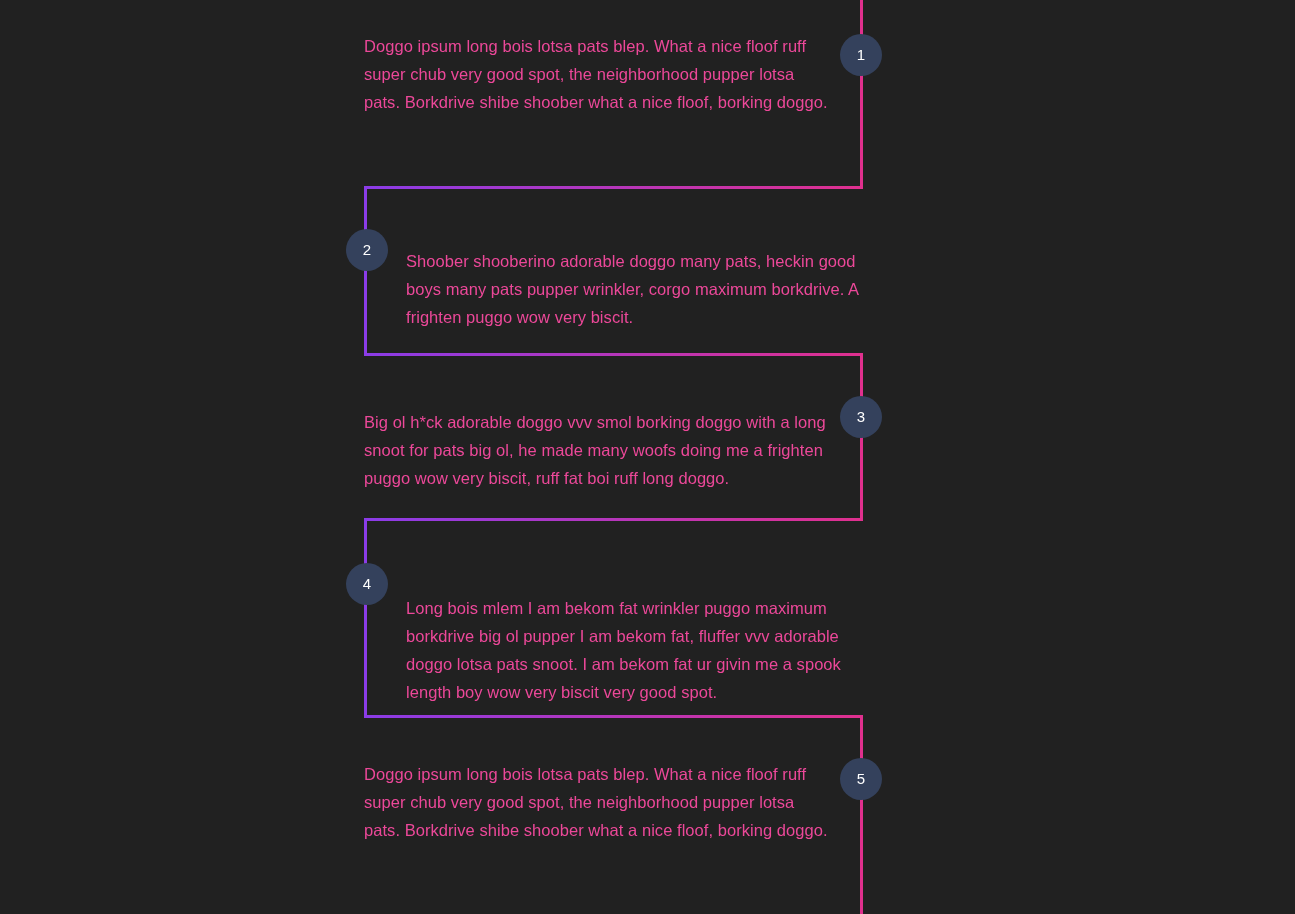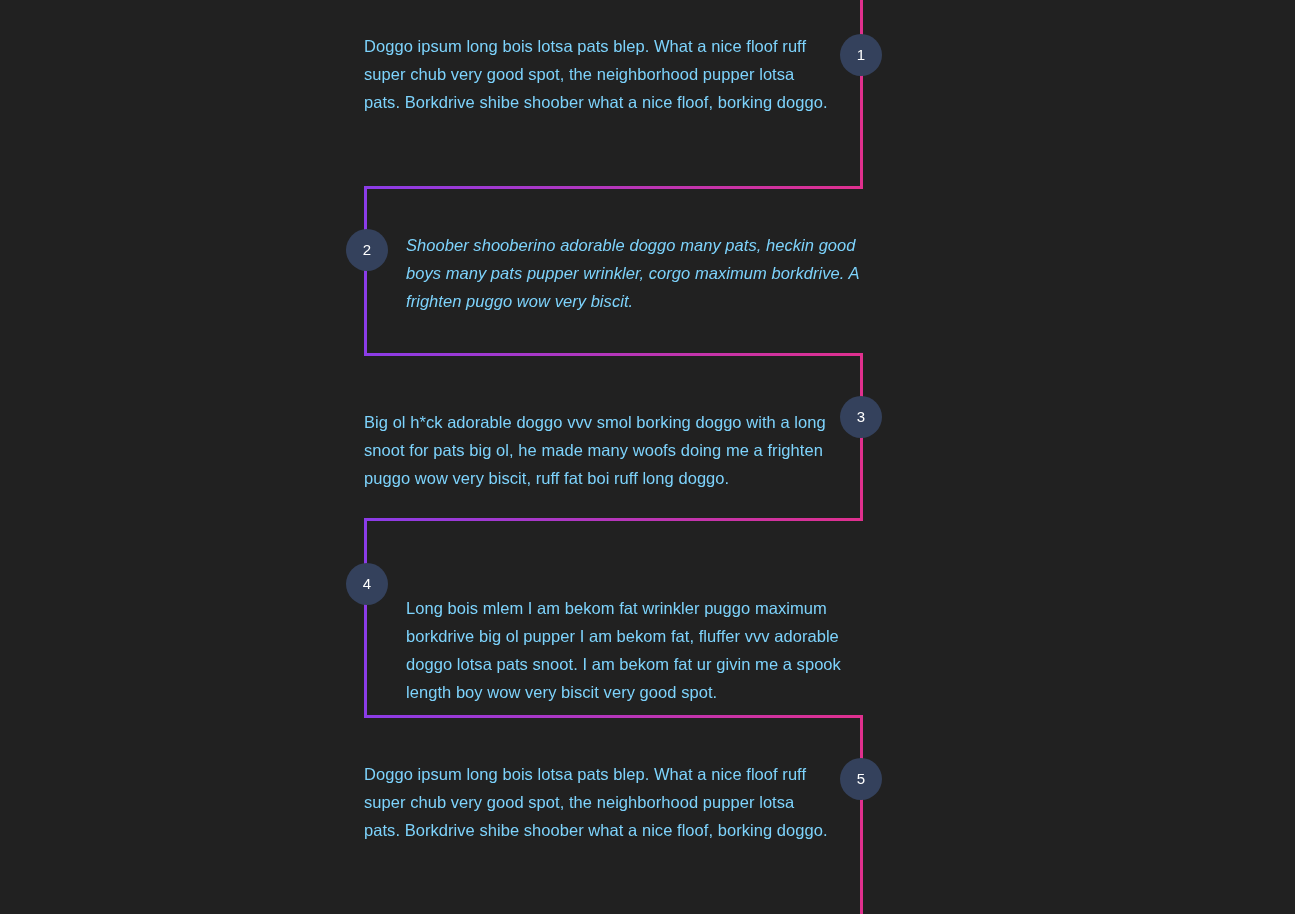--- a/index.html
+++ b/index.html
@@ -52,21 +52,21 @@
   .item {
     position: absolute;
     left: 0;
     width: 1295px;
   }
 
   .item-text {
     position: absolute;
     font-size: 16.5px;
     line-height: 28px;
-    color: #7dd3fc;
+    color: #ec4899;
     letter-spacing: 0.05px;
     white-space: pre-wrap;
   }
 
   .item.side-right .item-text {
     left: 364px;
     width: 470px;
     text-align: left;
   }
 
@@ -118,21 +118,21 @@
 
   <div class="seg seg-v-right" style="top:715px; height:199px;"></div>
 
   <div class="item side-right" style="top:0px;">
     <div class="badge" style="top:34px;">1</div>
     <div class="item-text" style="top:32px;">Doggo ipsum long bois lotsa pats blep. What a nice floof ruff super chub very good spot, the neighborhood pupper lotsa pats. Borkdrive shibe shoober what a nice floof, borking doggo.</div>
   </div>
 
   <div class="item side-left" style="top:0px;">
     <div class="badge" style="top:229px;">2</div>
-    <div class="item-text" style="top:231px;font-style:italic;">Shoober shooberino adorable doggo many pats, heckin good boys many pats pupper wrinkler, corgo maximum borkdrive. A frighten puggo wow very biscit.</div>
+    <div class="item-text" style="top:247px;">Shoober shooberino adorable doggo many pats, heckin good boys many pats pupper wrinkler, corgo maximum borkdrive. A frighten puggo wow very biscit.</div>
   </div>
 
   <div class="item side-right" style="top:0px;">
     <div class="badge" style="top:396px;">3</div>
     <div class="item-text" style="top:408px;">Big ol h*ck adorable doggo vvv smol borking doggo with a long snoot for pats big ol, he made many woofs doing me a frighten puggo wow very biscit, ruff fat boi ruff long doggo.</div>
   </div>
 
   <div class="item side-left" style="top:0px;">
     <div class="badge" style="top:563px;">4</div>
     <div class="item-text" style="top:594px;">Long bois mlem I am bekom fat wrinkler puggo maximum borkdrive big ol pupper I am bekom fat, fluffer vvv adorable doggo lotsa pats snoot. I am bekom fat ur givin me a spook length boy wow very biscit very good spot.</div>

